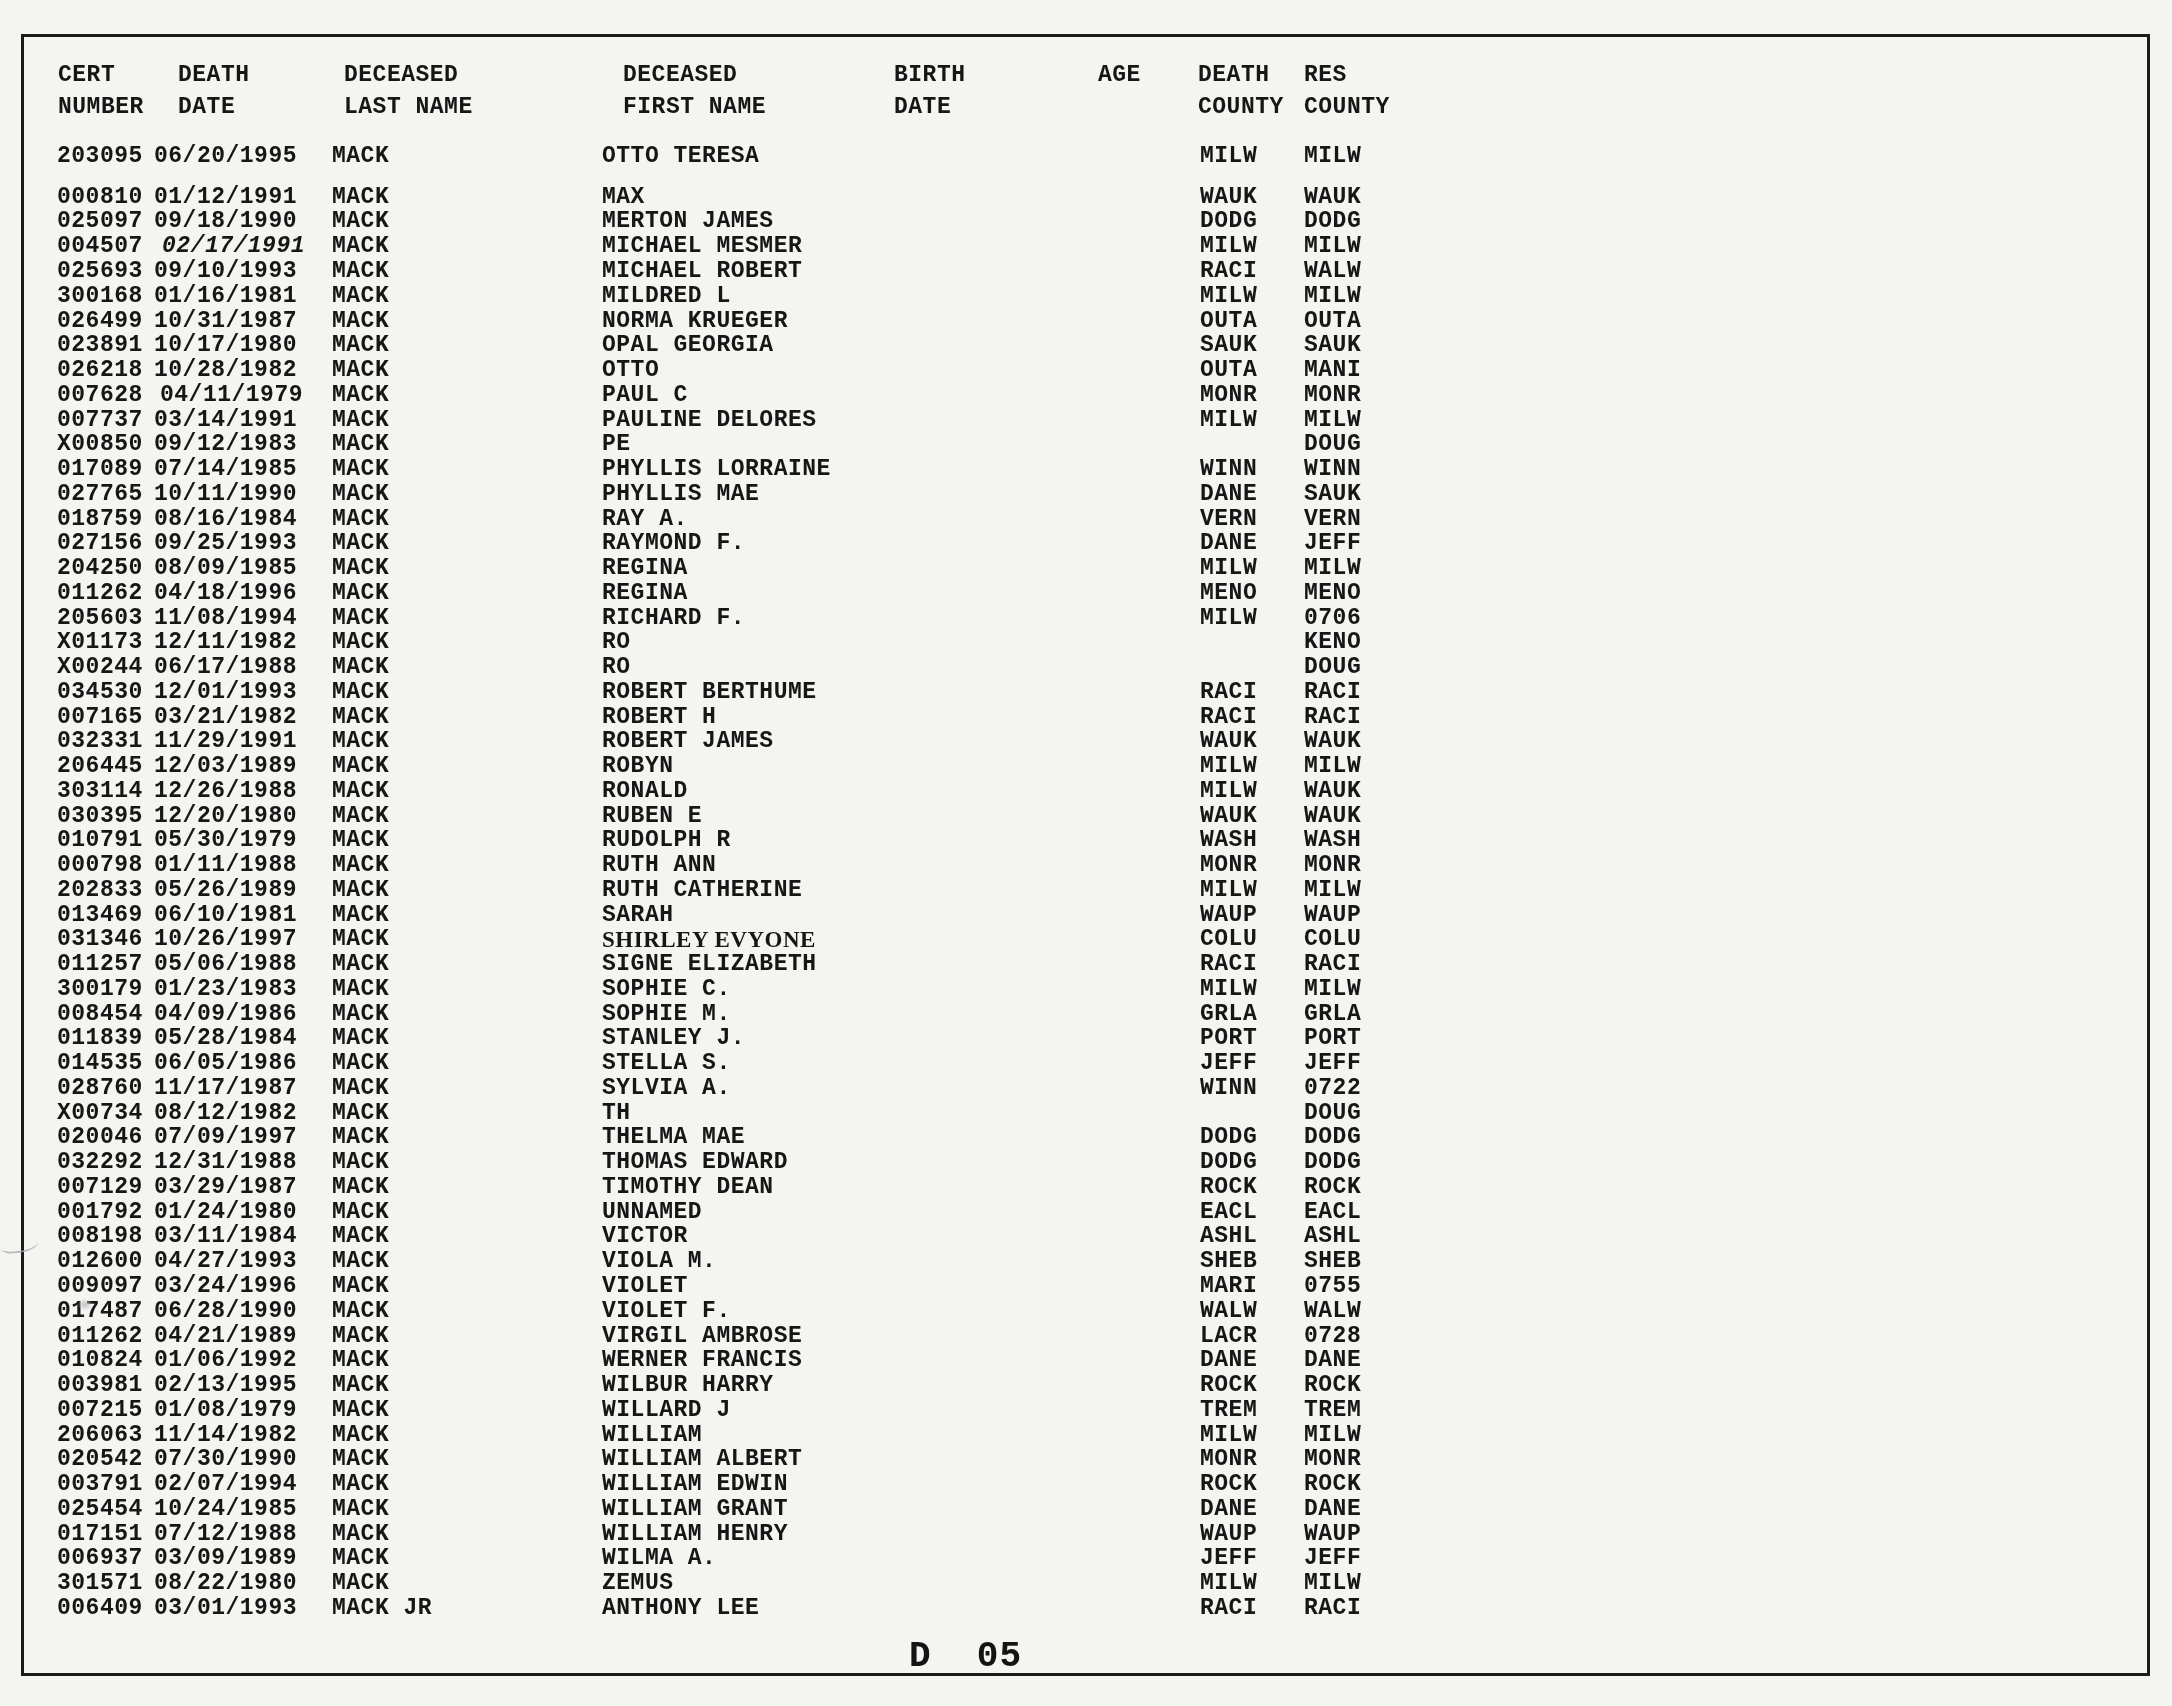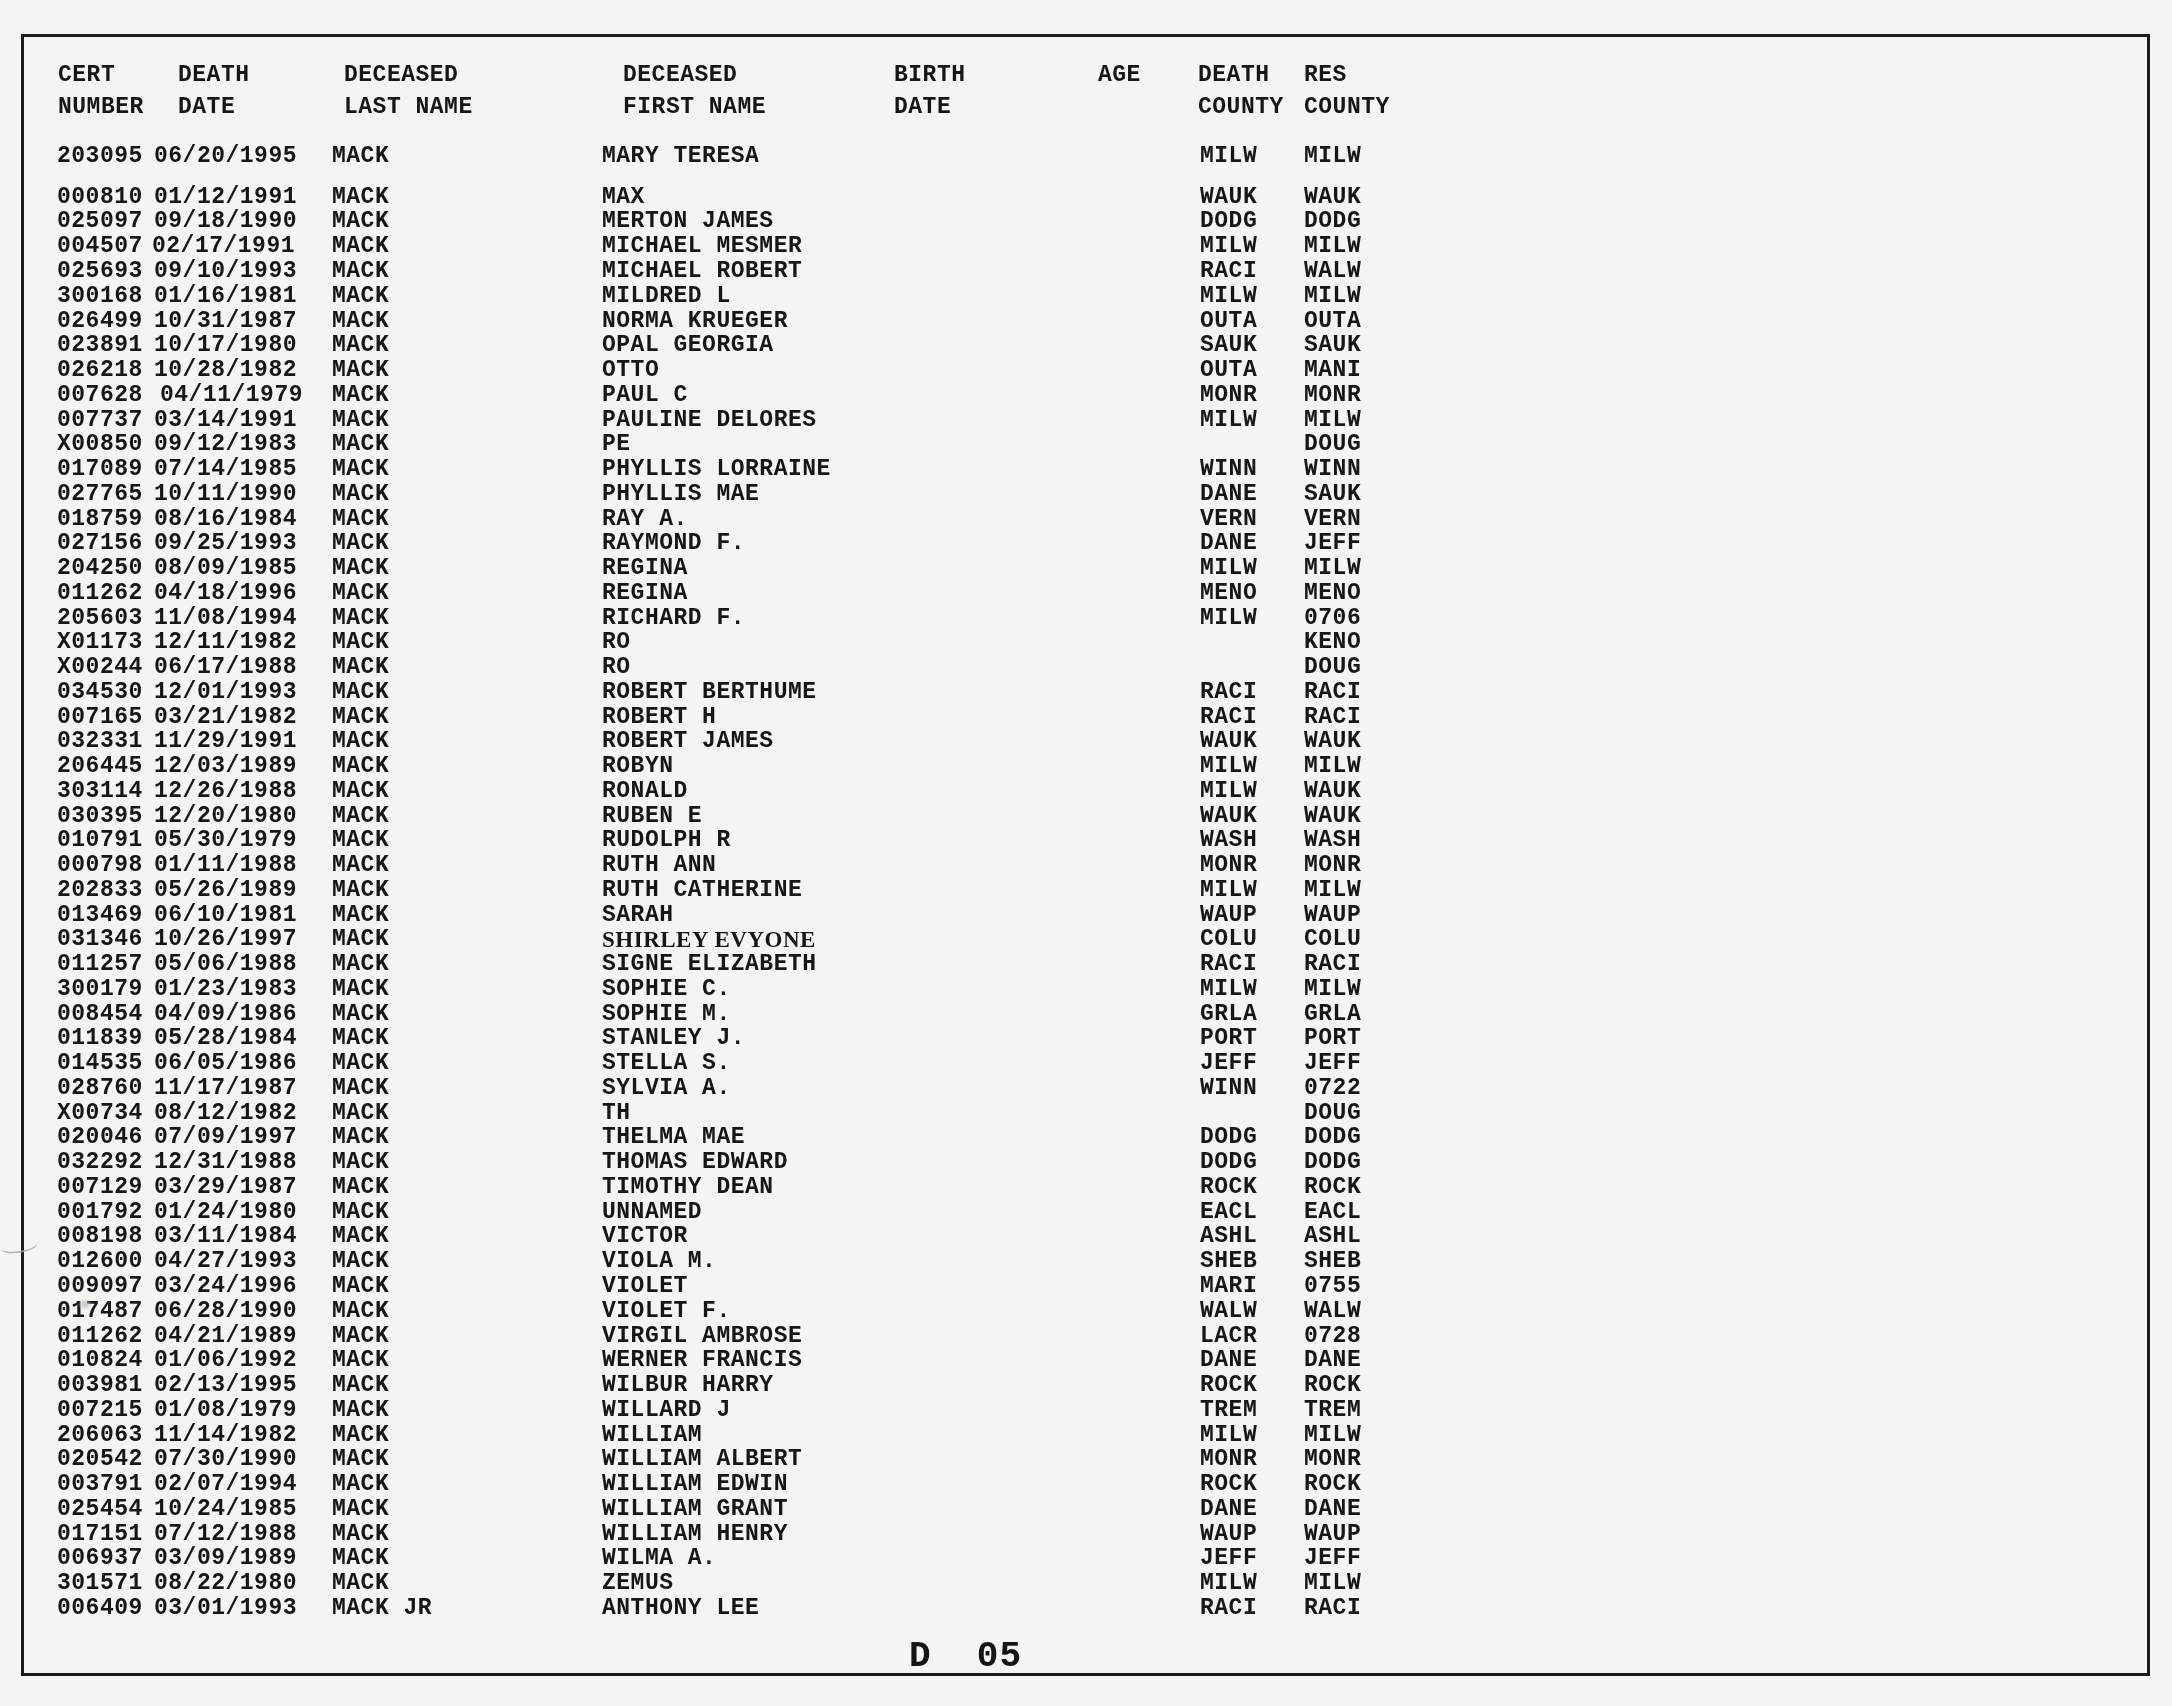--- a/index.html
+++ b/index.html
@@ -54,21 +54,21 @@
   <span class="hcell" style="left:1198px;top:94px">COUNTY</span>
   <span class="hcell" style="left:1304px;top:62px">RES</span>
   <span class="hcell" style="left:1304px;top:94px">COUNTY</span>
 </div>
 
 <div id="rows">
     <div class="row" style="top: 144px;">
       <span class="cell" style="left: 57px;">203095</span>
       <span class="cell" style="left: 154px;">06/20/1995</span>
       <span class="cell" style="left: 332px;">MACK</span>
-      <span class="cell" style="left: 602px;">MARY TERESA</span>
+      <span class="cell" style="left: 602px;">OTTO TERESA</span>
       <span class="cell" style="left: 1200px;">MILW</span>
       <span class="cell" style="left: 1304px;">MILW</span>
     </div>
     <div class="row" style="top: 185px;">
       <span class="cell" style="left: 57px;">000810</span>
       <span class="cell" style="left: 154px;">01/12/1991</span>
       <span class="cell" style="left: 332px;">MACK</span>
       <span class="cell" style="left: 602px;">MAX</span>
       <span class="cell" style="left: 1200px;">WAUK</span>
       <span class="cell" style="left: 1304px;">WAUK</span>
@@ -76,21 +76,21 @@
     <div class="row" style="top: 209px;">
       <span class="cell" style="left: 57px;">025097</span>
       <span class="cell" style="left: 154px;">09/18/1990</span>
       <span class="cell" style="left: 332px;">MACK</span>
       <span class="cell" style="left: 602px;">MERTON JAMES</span>
       <span class="cell" style="left: 1200px;">DODG</span>
       <span class="cell" style="left: 1304px;">DODG</span>
     </div>
     <div class="row" style="top: 234px;">
       <span class="cell" style="left: 57px;">004507</span>
-      <span class="cell" style="left: 152px;">02/17/1991</span>
+      <span class="cell" style="left: 162px; font-style: italic;">02/17/1991</span>
       <span class="cell" style="left: 332px;">MACK</span>
       <span class="cell" style="left: 602px;">MICHAEL MESMER</span>
       <span class="cell" style="left: 1200px;">MILW</span>
       <span class="cell" style="left: 1304px;">MILW</span>
     </div>
     <div class="row" style="top: 259px;">
       <span class="cell" style="left: 57px;">025693</span>
       <span class="cell" style="left: 154px;">09/10/1993</span>
       <span class="cell" style="left: 332px;">MACK</span>
       <span class="cell" style="left: 602px;">MICHAEL ROBERT</span>

